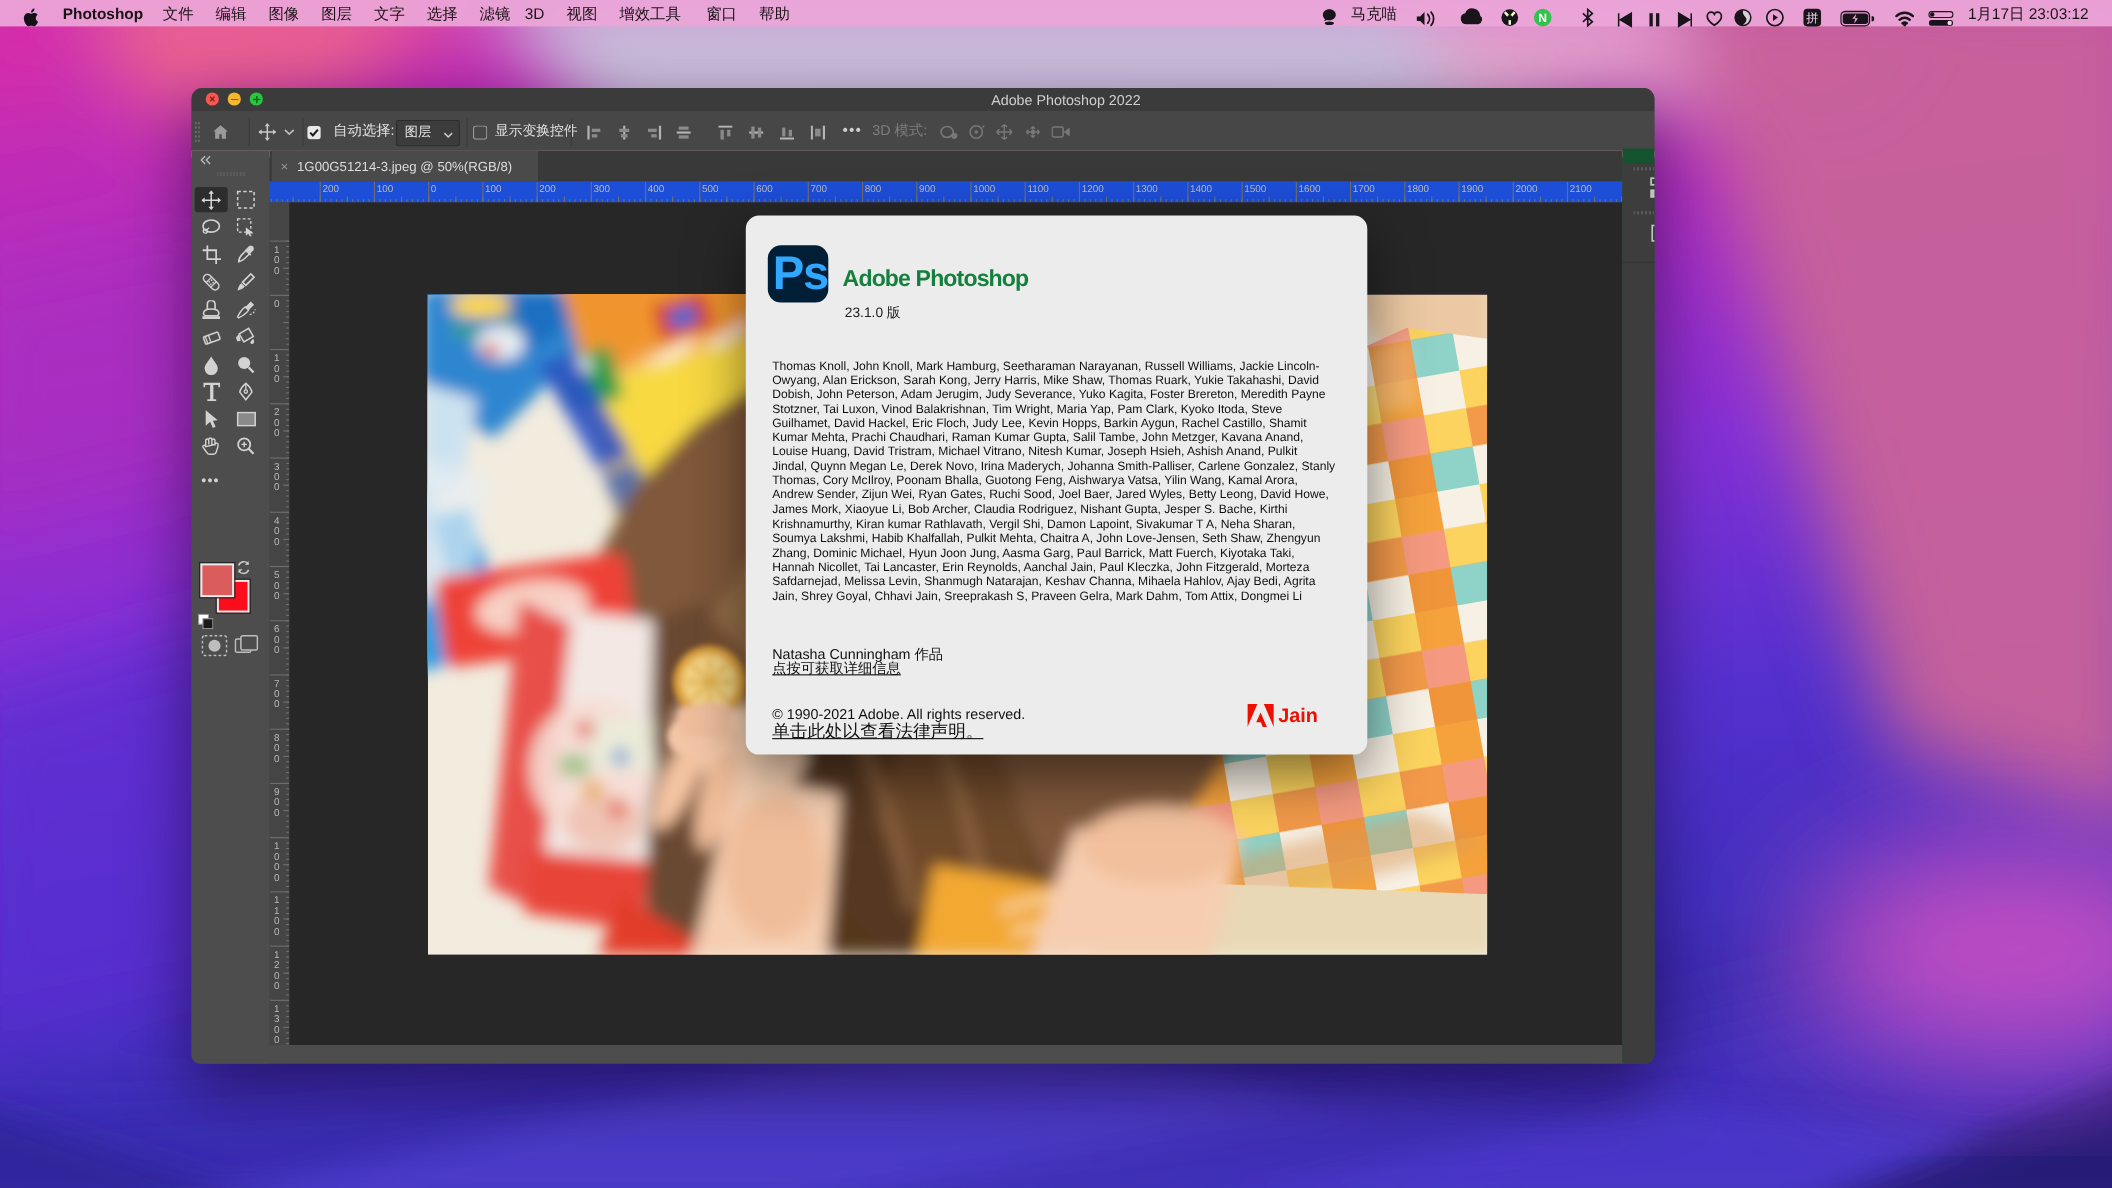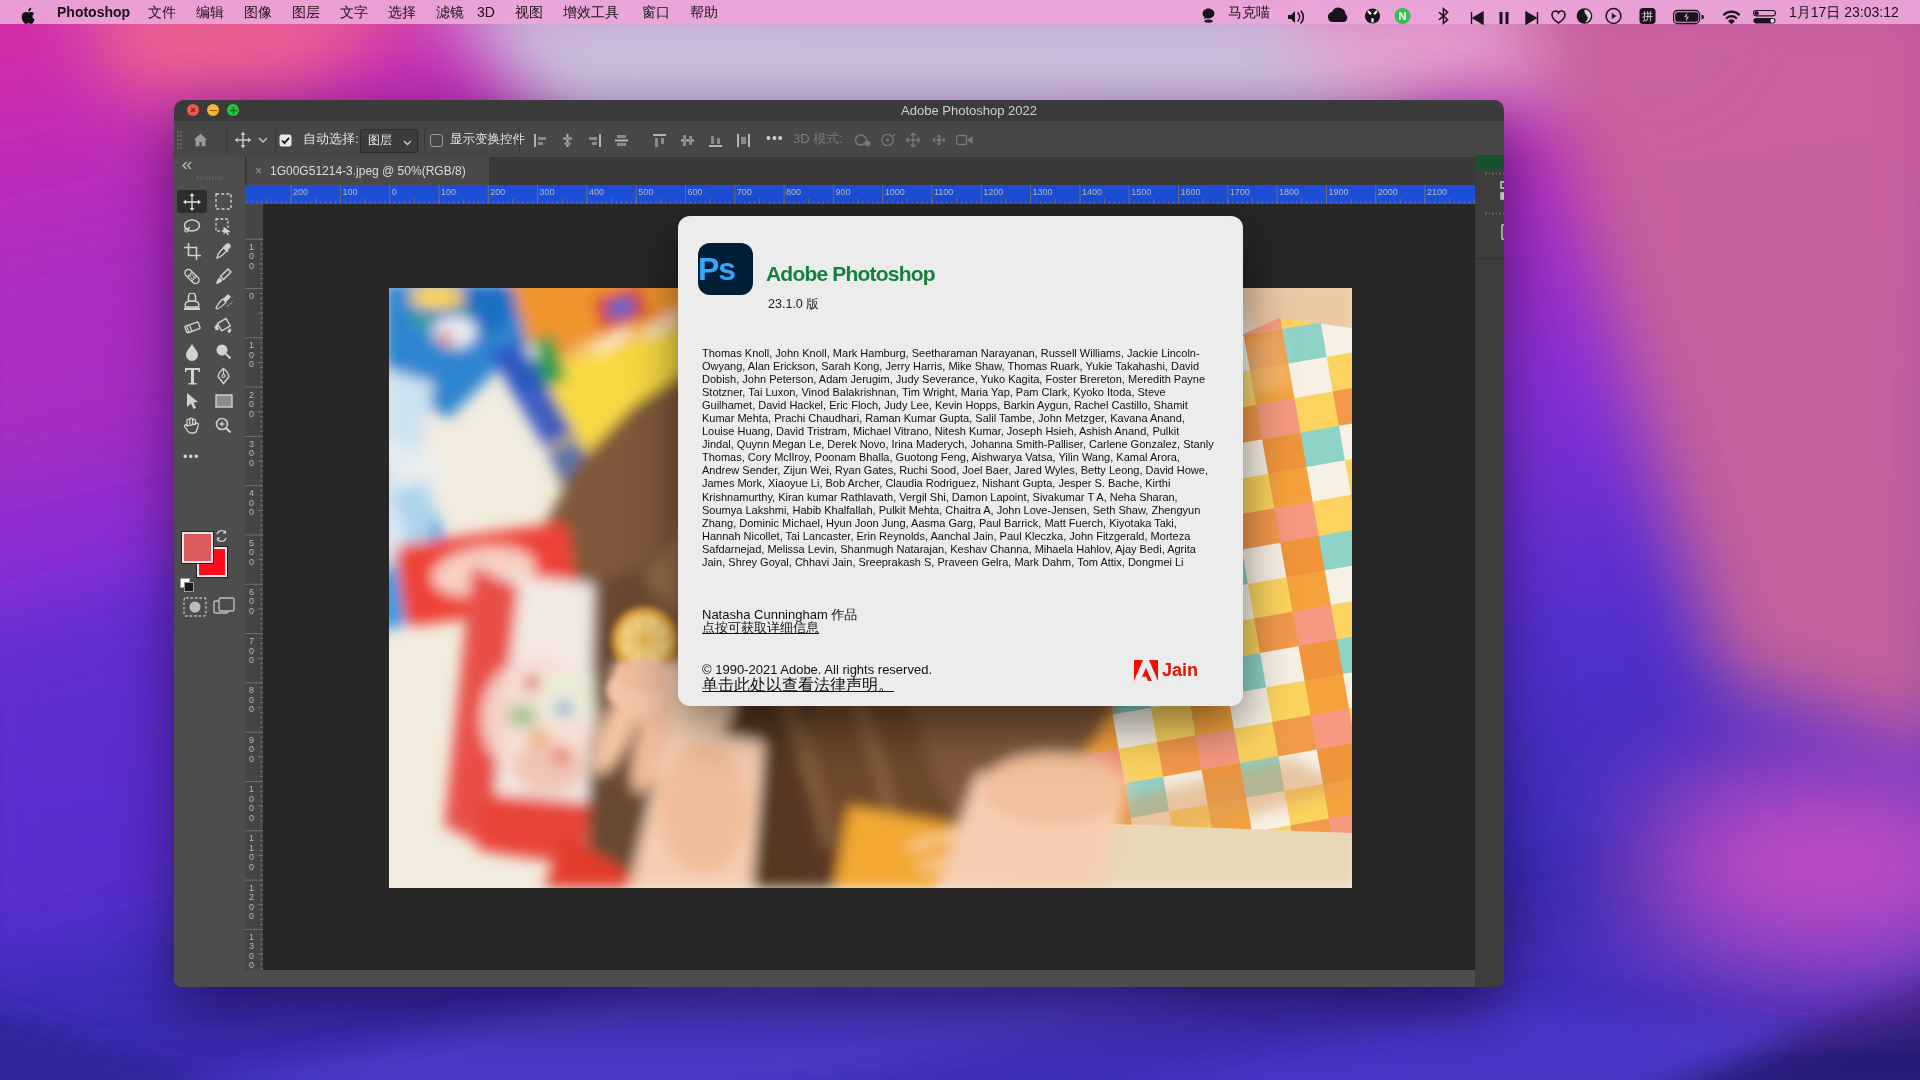--- a/index.html
+++ b/index.html
@@ -1,18 +1,18 @@
 <!DOCTYPE html>
 <html><head><meta charset="utf-8">
 <style>
 html,body{margin:0;padding:0;width:1920px;height:1080px;overflow:hidden;background:#4a2dc0;font-family:"Liberation Sans",sans-serif;}
 #wall{position:absolute;left:0;top:0;width:1920px;height:1080px;}
 #menubar{position:absolute;left:0;top:0;width:1920px;height:24px;background:rgba(236,166,216,.92);color:#1a1216;font-size:14px;}
 .mi{position:absolute;top:0;height:24px;line-height:25px;white-space:nowrap;}
-#pswin{position:absolute;left:174px;top:100px;width:1330px;height:887px;background:#4d4d4d;border-radius:10px 10px 8px 8px;box-shadow:0 22px 60px rgba(20,0,40,.55);overflow:hidden;}
+#pswin{position:absolute;left:174px;top:80px;width:1330px;height:887px;background:#4d4d4d;border-radius:10px 10px 8px 8px;box-shadow:0 22px 60px rgba(20,0,40,.55);overflow:hidden;}
 .abs{position:absolute;}
 #titlebar{position:absolute;left:0;top:0;width:1590px;height:21px;background:#3b3b3b;}
 #titlebar .tl{position:absolute;top:4px;width:12px;height:12px;border-radius:50%;}
 #wtitle{position:absolute;left:0;top:0;width:100%;text-align:center;color:#cfcfcf;font-size:13px;line-height:22px;}
 #optbar{position:absolute;left:0;top:21px;width:1590px;height:36px;background:#474747;border-bottom:6px solid #f9a8d4;}
 #toolsdock{position:absolute;left:0;top:57px;width:71px;height:830px;background:#4d4d4d;}
 #tabstrip{position:absolute;left:71px;top:57px;width:1230px;height:28px;background:#393939;}
 #activetab{position:absolute;left:73px;top:57px;width:242px;height:28px;background:#4a4a4a;color:#dcdcdc;font-size:12px;line-height:28px;}
 #hruler{position:absolute;left:71px;top:85px;width:1230px;height:19px;background:#1d4ed8;overflow:hidden;}
 #vruler{position:absolute;left:71px;top:104px;width:18px;height:766px;background:#454545;overflow:hidden;}
@@ -1316,21 +1316,21 @@
     <svg class="abs" style="left:223px;top:811px" width="16" height="16" viewBox="0 0 16 16">
         <rect x="0.7" y="0.7" width="14.6" height="14.6" rx="2" fill="none" stroke="#b0b0b0" stroke-width="1.4"></rect>
         <path d="M8 4.5v7M4.5 8h7" stroke="#b0b0b0" stroke-width="1.5"></path>
       </svg>
     <svg class="abs" style="left:251px;top:810px" width="14" height="17" viewBox="0 0 14 17">
         <path d="M1 4h12M5 4V2h4v2M2.5 4l1 12h7l1-12" fill="none" stroke="#b0b0b0" stroke-width="1.4"></path>
         <path d="M5.5 7v6M8.5 7v6" stroke="#b0b0b0" stroke-width="1.2"></path>
       </svg>
   </div>
   <div id="dlg">
-    <div class="abs" style="left:20px;top:27px;width:55px;height:52px;border-radius:12px;background:#001e36;color:#31a8ff;font-size:32px;font-weight:700;text-align:left;line-height:52px;letter-spacing:-1px">Ps</div>
+    <div class="abs" style="left:20px;top:27px;width:55px;height:52px;border-radius:12px;background:#001e36;color:#31a8ff;font-size:43px;font-weight:700;text-align:right;line-height:52px;letter-spacing:-1px">Ps</div>
     <div class="abs" style="left:88px;top:46px;font-size:21px;font-weight:700;color:#15803d;letter-spacing:-0.8px">Adobe Photoshop</div>
     <div class="abs" style="left:90px;top:80px;font-size:12.5px;color:#1d1d1d">23.1.0 版</div>
     <div class="abs" style="left:24px;top:131px;font-size:11px;line-height:13.05px;color:#101010">Thomas Knoll, John Knoll, Mark Hamburg, Seetharaman Narayanan, Russell Williams, Jackie Lincoln-<br>Owyang, Alan Erickson, Sarah Kong, Jerry Harris, Mike Shaw, Thomas Ruark, Yukie Takahashi, David<br>Dobish, John Peterson, Adam Jerugim, Judy Severance, Yuko Kagita, Foster Brereton, Meredith Payne<br>Stotzner, Tai Luxon, Vinod Balakrishnan, Tim Wright, Maria Yap, Pam Clark, Kyoko Itoda, Steve<br>Guilhamet, David Hackel, Eric Floch, Judy Lee, Kevin Hopps, Barkin Aygun, Rachel Castillo, Shamit<br>Kumar Mehta, Prachi Chaudhari, Raman Kumar Gupta, Salil Tambe, John Metzger, Kavana Anand,<br>Louise Huang, David Tristram, Michael Vitrano, Nitesh Kumar, Joseph Hsieh, Ashish Anand, Pulkit<br>Jindal, Quynn Megan Le, Derek Novo, Irina Maderych, Johanna Smith-Palliser, Carlene Gonzalez, Stanly<br>Thomas, Cory McIlroy, Poonam Bhalla, Guotong Feng, Aishwarya Vatsa, Yilin Wang, Kamal Arora,<br>Andrew Sender, Zijun Wei, Ryan Gates, Ruchi Sood, Joel Baer, Jared Wyles, Betty Leong, David Howe,<br>James Mork, Xiaoyue Li, Bob Archer, Claudia Rodriguez, Nishant Gupta, Jesper S. Bache, Kirthi<br>Krishnamurthy, Kiran kumar Rathlavath, Vergil Shi, Damon Lapoint, Sivakumar T A, Neha Sharan,<br>Soumya Lakshmi, Habib Khalfallah, Pulkit Mehta, Chaitra A, John Love-Jensen, Seth Shaw, Zhengyun<br>Zhang, Dominic Michael, Hyun Joon Jung, Aasma Garg, Paul Barrick, Matt Fuerch, Kiyotaka Taki,<br>Hannah Nicollet, Tai Lancaster, Erin Reynolds, Aanchal Jain, Paul Kleczka, John Fitzgerald, Morteza<br>Safdarnejad, Melissa Levin, Shanmugh Natarajan, Keshav Channa, Mihaela Hahlov, Ajay Bedi, Agrita<br>Jain, Shrey Goyal, Chhavi Jain, Sreeprakash S, Praveen Gelra, Mark Dahm, Tom Attix, Dongmei Li</div>
     <div class="abs" style="left:24px;top:390px;font-size:13px;color:#101010">Natasha Cunningham 作品</div>
     <div class="abs" style="left:24px;top:403px;font-size:13px;color:#101010;text-decoration:underline">点按可获取详细信息</div>
     <div class="abs" style="left:24px;top:446px;font-size:13px;color:#101010">© 1990-2021 Adobe. All rights reserved.</div>
     <div class="abs" style="left:24px;top:459px;font-size:16px;color:#101010;text-decoration:underline">单击此处以查看法律声明。</div>
     <svg class="abs" style="left:456px;top:444px" width="24" height="21" viewBox="0 0 240 210">
         <g fill="#eb1000">
           <polygon points="90.5,0 0,0 0,210"></polygon>

